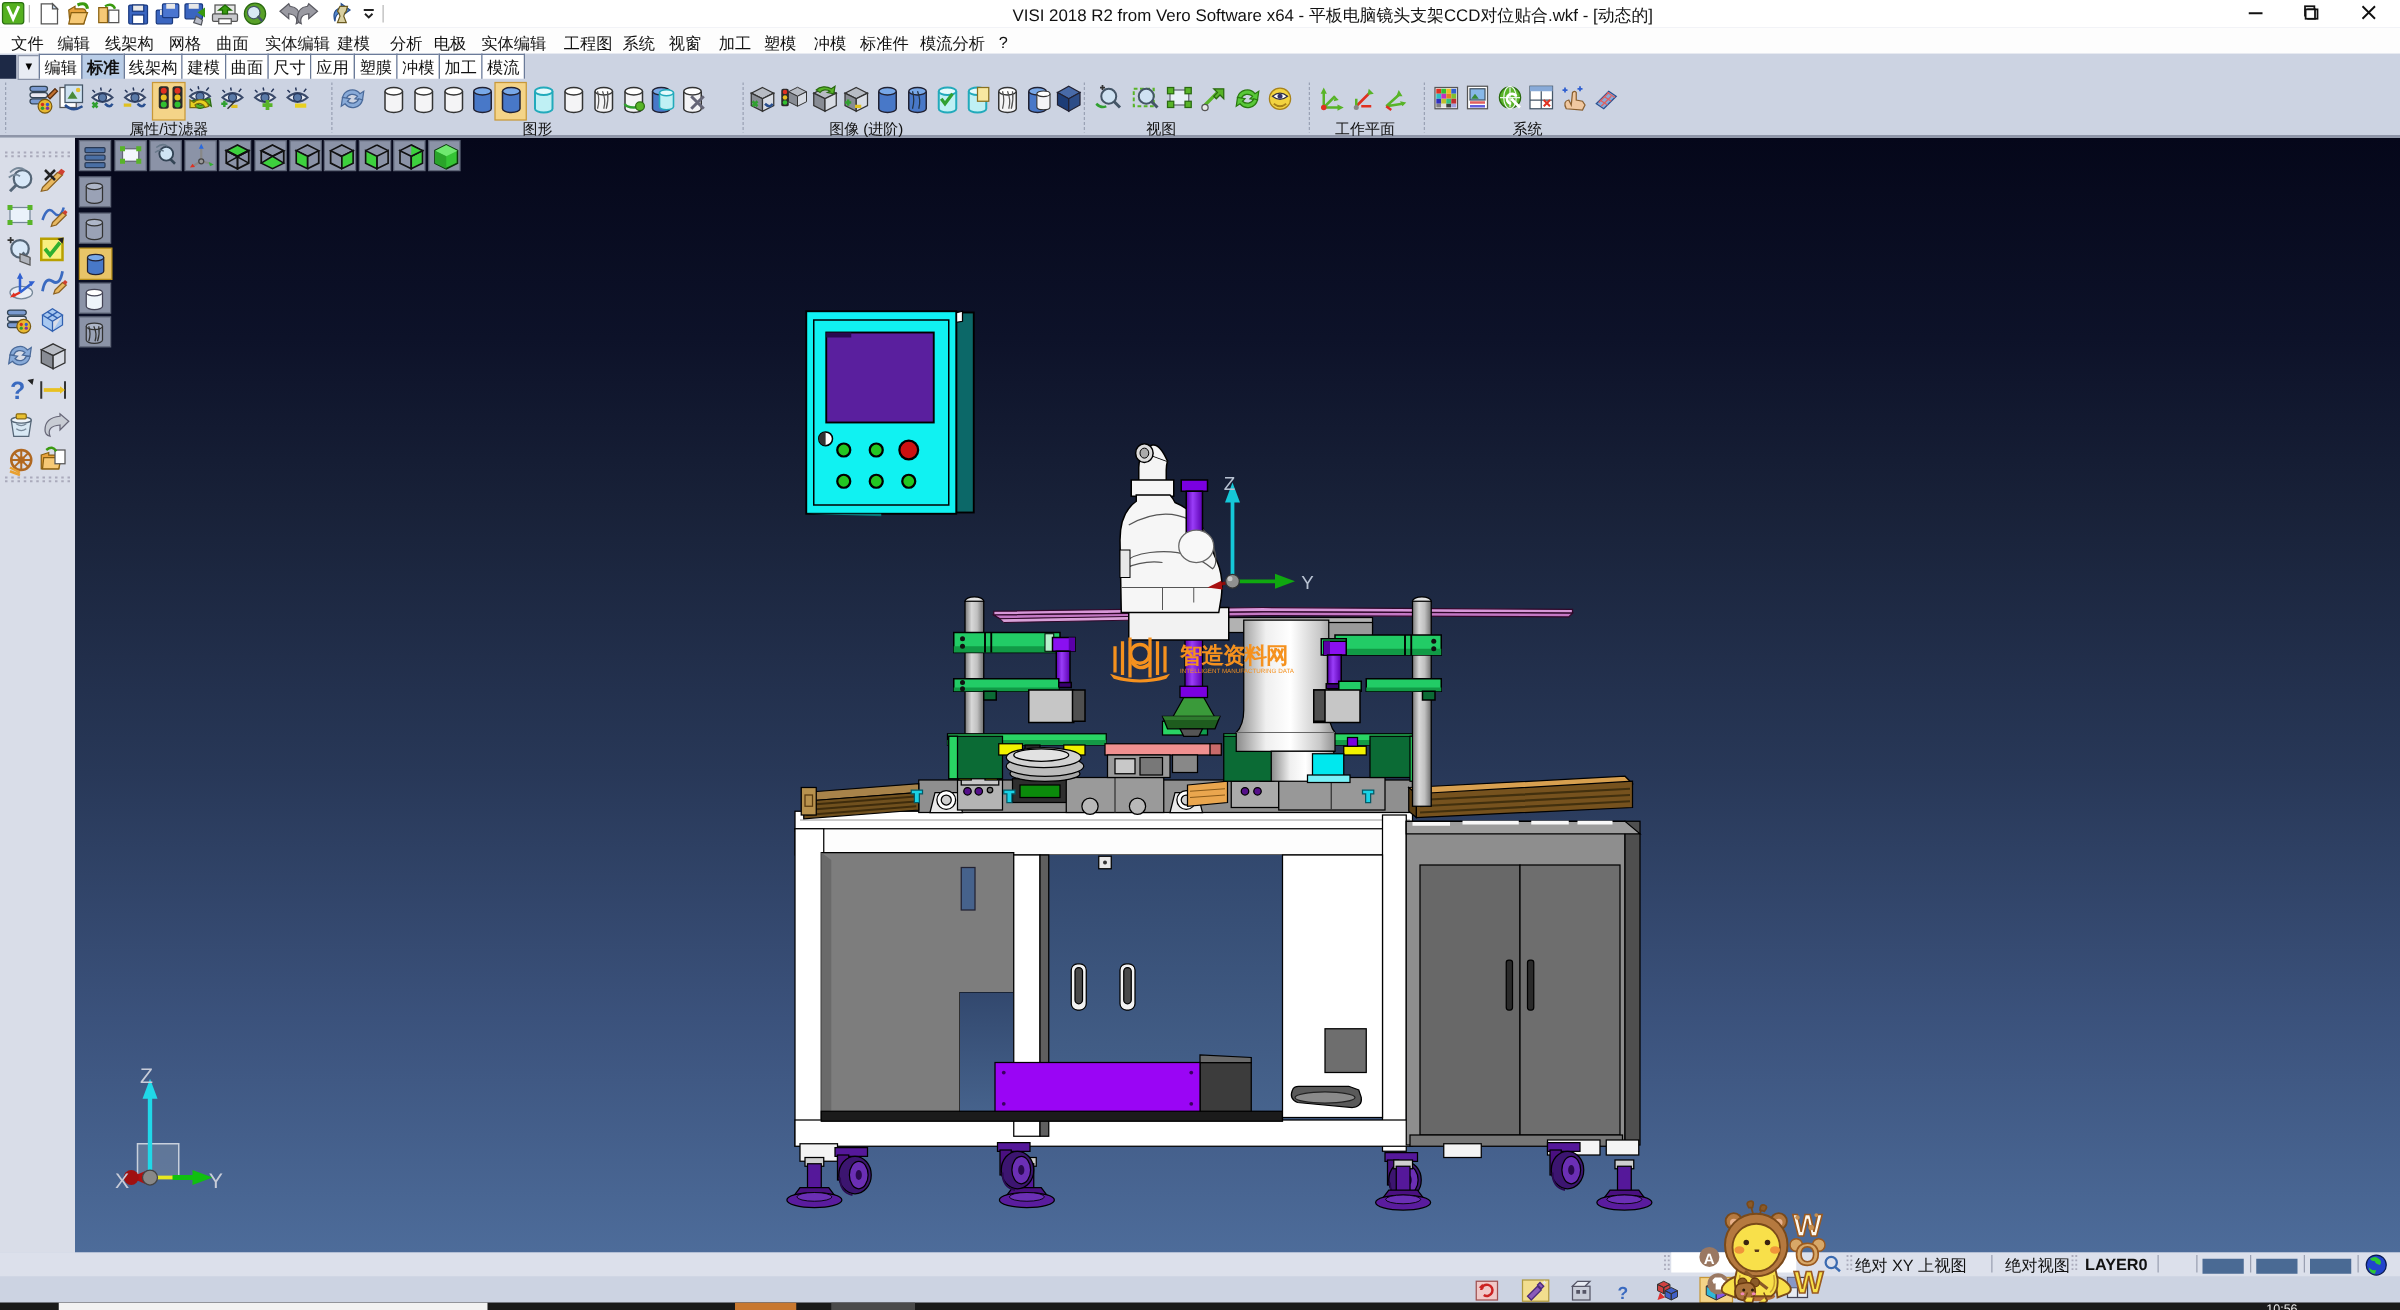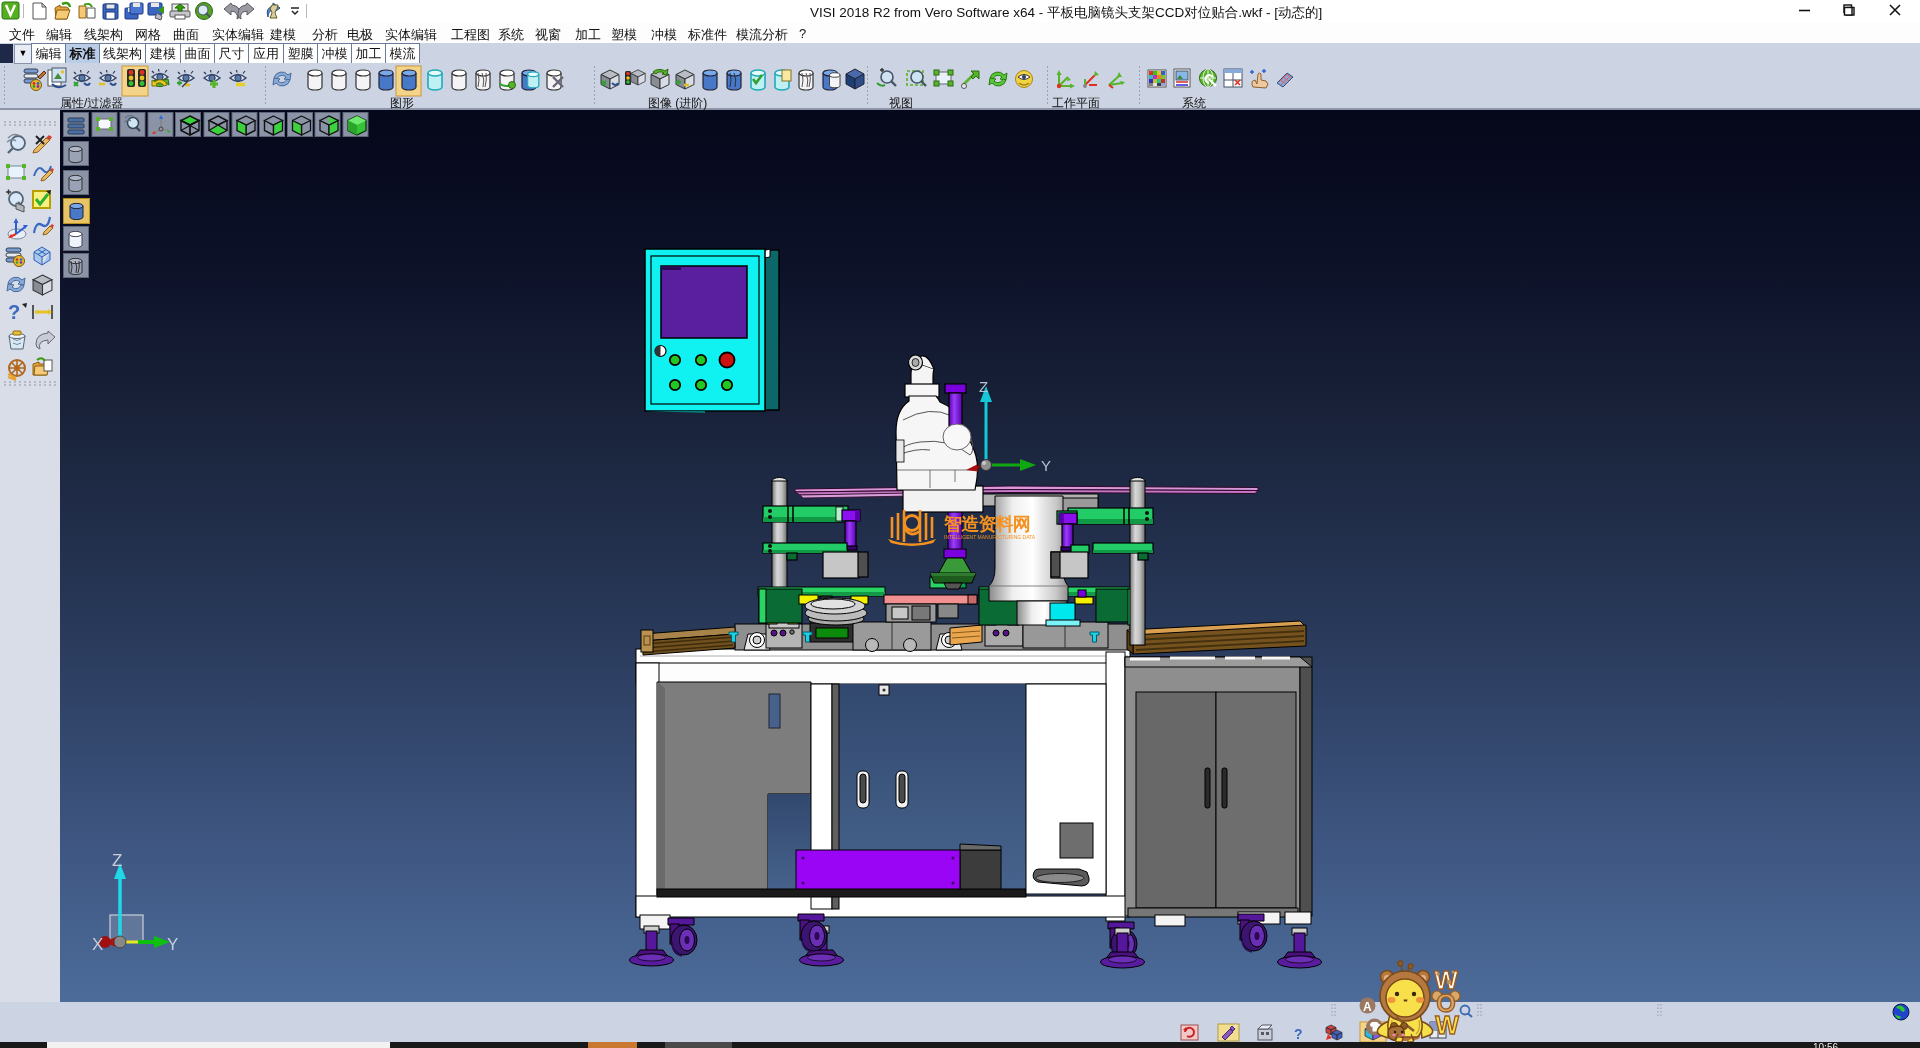--- a/index.html
+++ b/index.html
@@ -12,21 +12,21 @@
   
   #menubar{left:0;top:22px;width:1920px;height:21px;background:#fdfdfd;text-align:center;}
   .mi{position:absolute;top:4px;font-size:13px;color:#111;white-space:nowrap;}
   
   #tabrow{left:0;top:43px;width:1920px;height:21px;background:#ccd3e2;}
   .tab{position:absolute;top:0px;height:19px;background:#fff;border:1px solid #6b7b99;border-bottom:none;
        font-size:13px;color:#111;text-align:center;line-height:19px;}
   .tab.active{background:#b9cde7;font-weight:bold;}
   
   #ribbon{left:0;top:64px;width:1920px;height:44px;background:#ccd3e2;border-bottom:2px solid #8e95a8;}
-  .rlabel{position:absolute;top:31px;font-size:12px;color:#111;text-align:left;white-space:nowrap;}
+  .rlabel{position:absolute;top:31px;font-size:12px;color:#111;text-align:center;white-space:nowrap;}
   .vsep{position:absolute;top:2px;height:40px;width:3px;
     background-image:repeating-linear-gradient(#9aa2b5 0 2px,transparent 2px 4px);background-size:1px 100%;background-repeat:no-repeat;background-position:1px 0;}
   
   #leftbar{left:0;top:110px;width:60px;height:892px;background:#d9dde8;}
   
   #canvas{left:60px;top:110px;width:1860px;height:892px;
     background:linear-gradient(#05071a 0%,#0d1229 18%,#182138 33%,#283858 57%,#3b527c 79%,#4d6c9a 100%);}
   
   #status1{left:0;top:1002px;width:1920px;height:19px;background:#dce0eb;font-size:13px;color:#111;}
   #status2{left:0;top:1021px;width:1920px;height:21px;background:#dce0eb;border-top:1px solid #a8aebe;font-size:13px;color:#111;}
@@ -1000,20 +1000,35 @@
     <g transform="translate(1249,5)">
       <path d="M4 18 q-3 -6 2 -7 l2 4 1 -10 q2 -2 3 0 l0 6 5 1 2 3 -2 4 z" fill="#f0c8a0" stroke="#8a6030"></path>
       <path d="M1 3 l4 0 M3 1 l0 4 M13 2 l4 0 M15 0 l0 4" stroke="#3060d0" stroke-width="1.4"></path>
     </g>
     <g transform="translate(1273,5)">
       <path d="M4 14 L14 4 L20 8 L10 18 z" fill="#88aad8" stroke="#2a5090"></path>
       <path d="M7 11 l6 4 M10 8 l6 4 M13 5 l6 4 M8 16 l8 -8 M6 13 l8 -8" stroke="#e06060" stroke-width="1"></path>
     </g>
   </svg>
 
+  <div id="status1" class="abs">
+    <div style="position:absolute;left:1337px;top:0;width:100px;height:16px;background:#fff;"></div>
+    <div class="s1item" style="left:1484px;">绝对 XY 上视图</div>
+    <div class="sline" style="left:1593px;"></div>
+    <div class="s1item" style="left:1604px;">绝对视图</div>
+    <div class="s1item" style="left:1668px;font-weight:bold;">LAYER0</div>
+    <div class="sline" style="left:1726px;"></div>
+    <div class="sline" style="left:1757px;"></div>
+    <div style="position:absolute;left:1762px;top:5px;width:33px;height:12px;background:#4a6a94;"></div>
+    <div class="sline" style="left:1800px;"></div>
+    <div style="position:absolute;left:1805px;top:5px;width:33px;height:12px;background:#4a6a94;"></div>
+    <div class="sline" style="left:1843px;"></div>
+    <div style="position:absolute;left:1848px;top:5px;width:33px;height:12px;background:#4a6a94;"></div>
+    <div class="sline" style="left:1886px;"></div>
+  </div>
   <svg class="abs" style="left:1100px;top:1000px;" width="820" height="44" viewBox="1100 1000 820 44">
 
     <g>
       <path d="M1478 1004 v14 M1481 1004 v14" stroke="#aab" stroke-width="1.5" stroke-dasharray="1.5 2"></path>
       <path d="M1332 1004 v14 M1335 1004 v14" stroke="#aab" stroke-width="1.5" stroke-dasharray="1.5 2"></path>
       <path d="M1658 1004 v14 M1661 1004 v14" stroke="#aab" stroke-width="1.5" stroke-dasharray="1.5 2"></path>
       <circle cx="1465" cy="1010" r="4.5" fill="none" stroke="#3a6ab0" stroke-width="1.8"></circle>
       <line x1="1468" y1="1013.5" x2="1472" y2="1017" stroke="#3a6ab0" stroke-width="2"></line>
       <circle cx="1901" cy="1012" r="8" fill="#2244cc" stroke="#081a50"></circle>
       <path d="M1896 1007 q4 -3 7 0 q3 2 1 5 q-4 -1 -4 -3 q-3 0 -4 -2 z M1895 1014 q3 3 6 2 l-1 3 q-4 0 -5 -5 z" fill="#2ec82e" stroke="none"></path>

